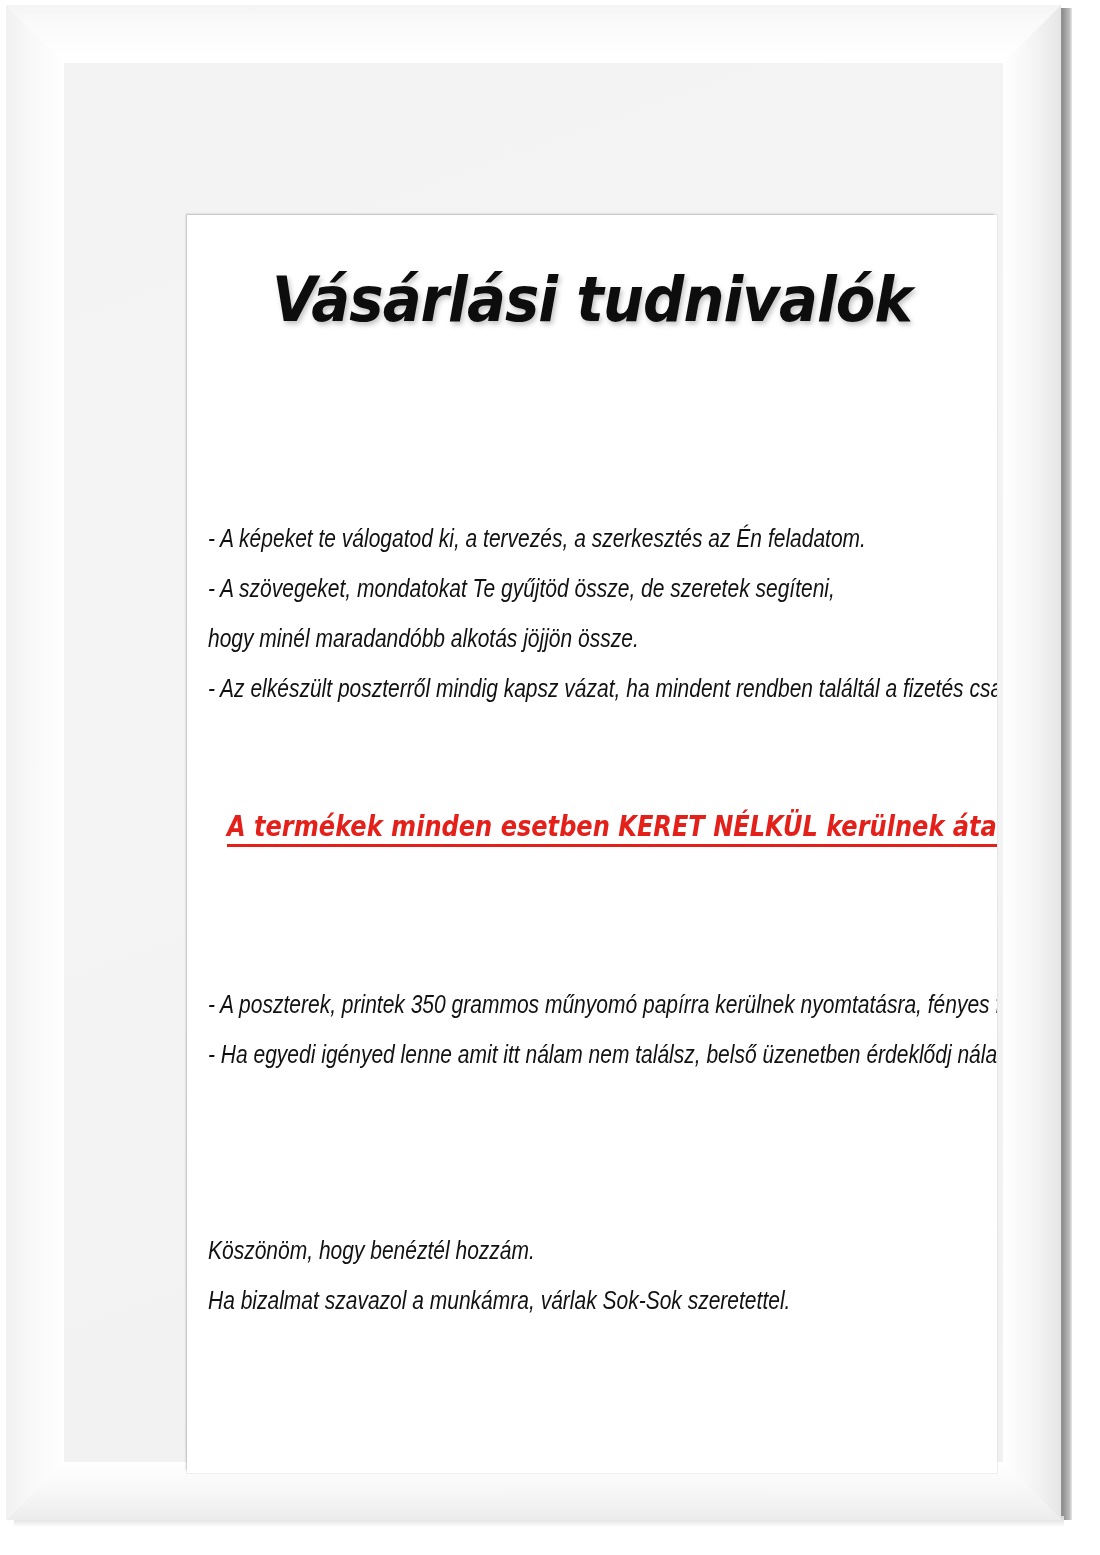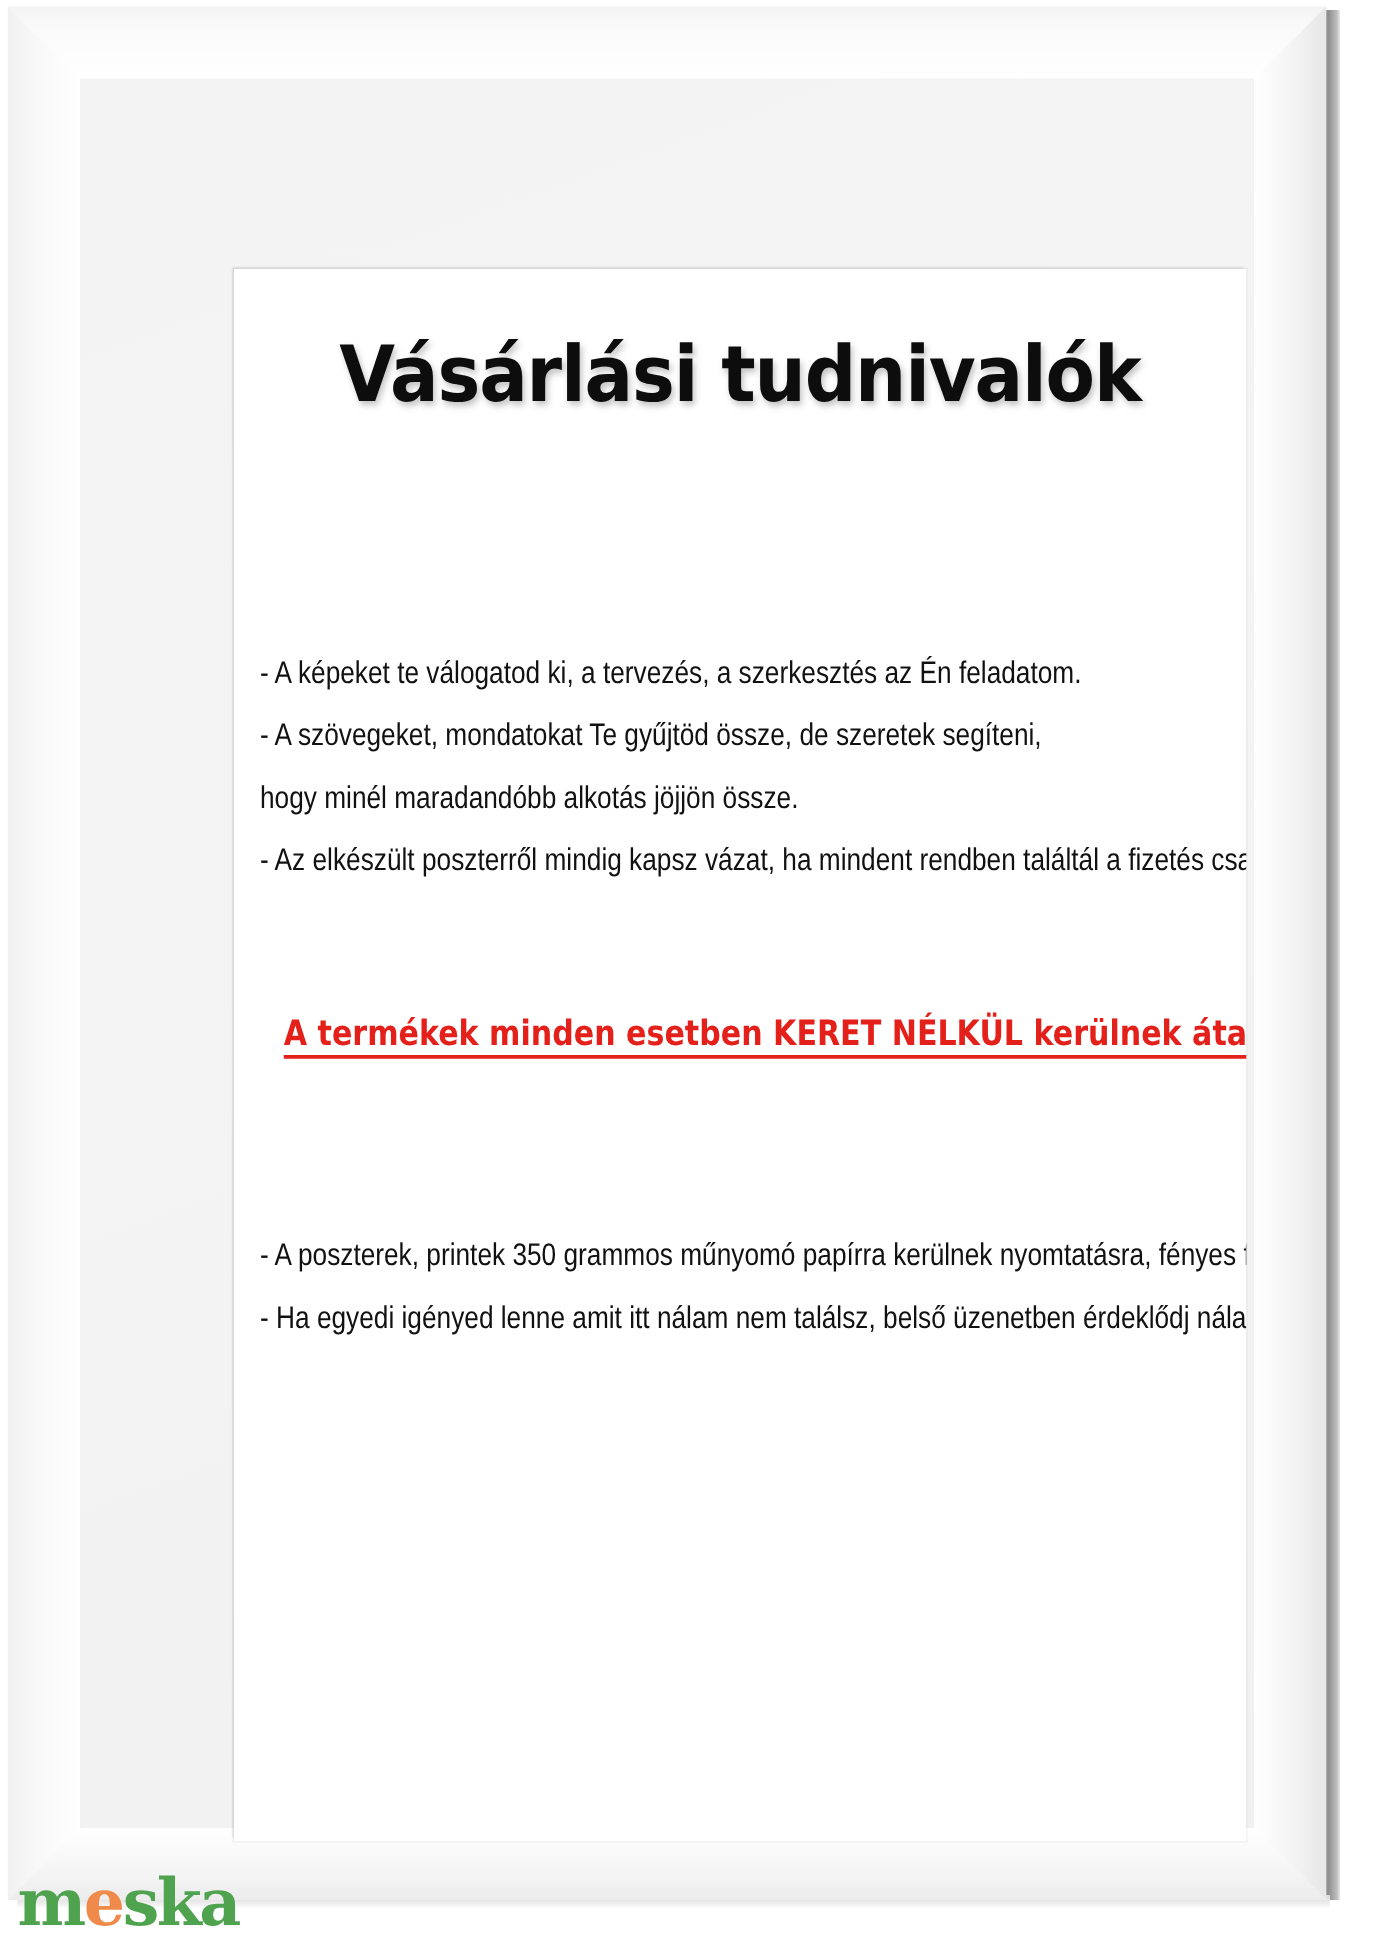--- a/index.html
+++ b/index.html
@@ -94,20 +94,21 @@
   }
 
   
   .mat {
     position: absolute;
     left: 58px;
     top: 58px;
     right: 58px;
     bottom: 58px;
     background: linear-gradient(160deg, #f3f3f3 0%, #f4f4f4 40%, #f1f1f1 100%);
+    font-style: italic;
   }
 
   
   .art {
     position: absolute;
     left: 123px;
     top: 152px;
     width: 810px;
     height: 1258px;
     background: #ffffff;
@@ -227,22 +228,25 @@
             <div class="line">- Az elkészült poszterről mindig kapsz vázat, ha mindent rendben találtál a fizetés csak utána esedékes.</div>
           </div>
 
           <div class="highlight">A termékek minden esetben KERET NÉLKÜL kerülnek átadásra.</div>
 
           <div class="block block-specs">
             <div class="line">- A poszterek, printek 350 grammos műnyomó papírra kerülnek nyomtatásra, fényes fóliázott kivitelben.</div>
             <div class="line">- Ha egyedi igényed lenne amit itt nálam nem találsz, belső üzenetben érdeklődj nálam.</div>
           </div>
 
+          <div class="block block-thanks">
+            <div class="line">Köszönöm, hogy benéztél hozzám.</div>
+            <div class="line">Ha bizalmat szavazol a munkámra, várlak Sok-Sok szeretettel.</div>
+          </div>
 
         </div>
       </div>
 
     </div>
   </div>
 
-  <div class="watermark"><span>m</span><span class="accent">e</span><span>ska</span></div>
 
 </div>
 
 </body></html>

